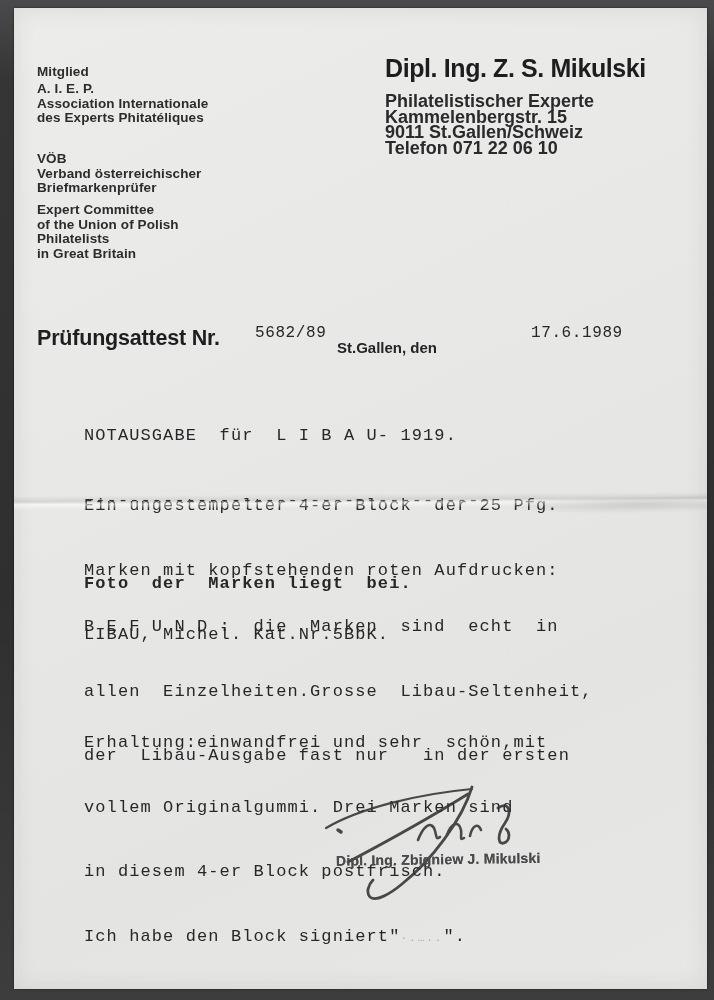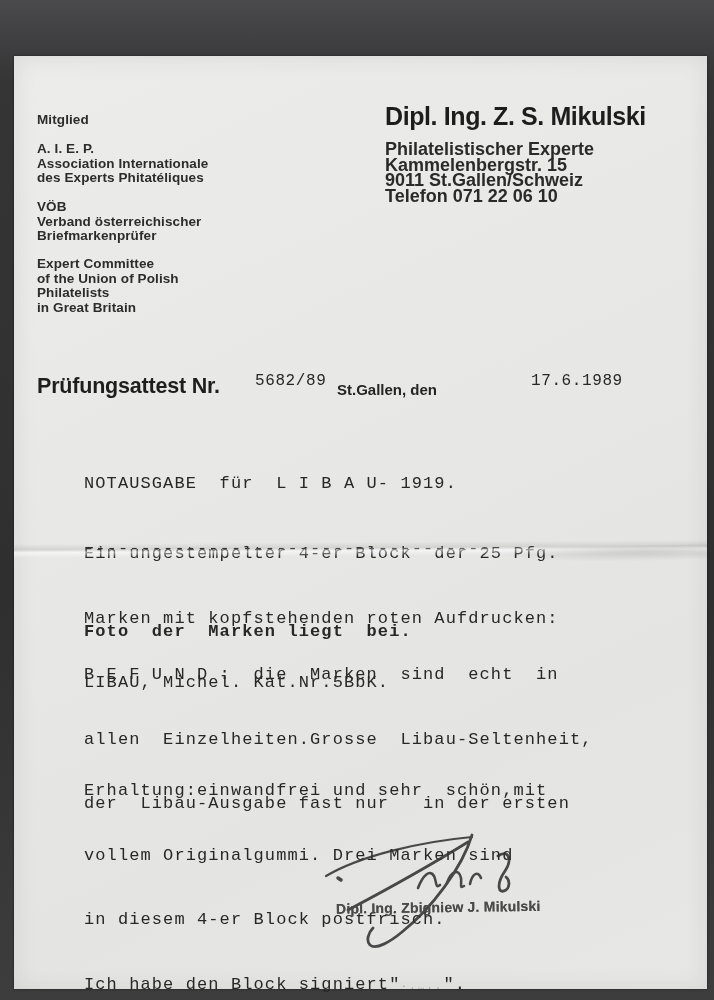--- a/index.html
+++ b/index.html
@@ -5,49 +5,48 @@
   html,body{margin:0;padding:0;}
   body{
     width:714px;height:1000px;position:relative;overflow:hidden;
     background:linear-gradient(180deg,#4a4a4c 0%,#353536 8%,#2f2f30 60%,#3d3d3e 100%);
     font-family:"Liberation Sans",sans-serif;
   }
   .paper{
     position:absolute;left:14px;top:8px;right:7px;bottom:11px;
     background:linear-gradient(155deg,#ecedeb 0%,#e8e9e7 38%,#e4e5e3 72%,#e7e8e6 100%);
     box-shadow:inset 0 0 22px rgba(60,60,55,0.10), 0 0 2px rgba(0,0,0,0.6);
-    margin-top:48px;
   }
   
   .crease{
     position:absolute;left:0;right:0;top:486px;height:14px;
     background:linear-gradient(180deg,rgba(0,0,0,0) 0%,rgba(110,110,104,0.16) 40%,rgba(255,255,255,0.55) 62%,rgba(0,0,0,0) 100%);
     transform:rotate(-0.35deg);
     pointer-events:none;
   }
   .crease-shadow{
     position:absolute;right:0;top:490px;width:210px;height:16px;
     background:radial-gradient(ellipse at 70% 40%,rgba(100,100,95,0.22),rgba(0,0,0,0) 70%);
     transform:rotate(-1deg);pointer-events:none;
   }
   
   .lh-left{position:absolute;left:23px;color:#2c2c2c;font-weight:bold;font-size:13.5px;line-height:14.5px;letter-spacing:0.1px;}
   .lh-member{top:57px;}
-  .lh-aiep{top:86px;}
+  .lh-aiep{top:74px;}
   .lh-voeb{top:144px;}
-  .lh-expert{top:201px;}
+  .lh-expert{top:195px;}
   
   .lh-right{position:absolute;left:371px;top:46px;color:#232323;}
   .lh-name{font-size:25px;font-weight:bold;letter-spacing:-0.4px;color:#1d1d1d;margin:0 0 11px 0;}
   .lh-sub{font-size:18px;font-weight:bold;line-height:15.5px;color:#2a2a2a;}
   
   .attest{position:absolute;left:23px;top:314px;height:40px;width:640px;}
   .attest-label{position:absolute;left:0;top:4px;font-size:21.5px;font-weight:bold;letter-spacing:-0.2px;color:#1e1e1e;}
   .attest-number{position:absolute;left:218px;top:2px;}
-  .attest-place{position:absolute;left:300px;top:11px;font-size:15px;font-weight:bold;color:#242424;}
+  .attest-place{position:absolute;left:300px;top:17px;font-size:15px;font-weight:bold;color:#242424;}
   .attest-date{position:absolute;left:494px;top:2px;}
   .mono{
     font-family:"Liberation Mono","DejaVu Sans Mono",monospace;
     font-size:17px;letter-spacing:1.1px;color:#272727;white-space:pre;
   }
   .mono-big{font-family:"Liberation Mono","DejaVu Sans Mono",monospace;font-size:16px;letter-spacing:0.6px;color:#272727;white-space:pre;text-align:center;}
   
   .typ{position:absolute;left:70px;line-height:21.5px;}
   .p1{top:374px;}
   .p2{top:444px;}

